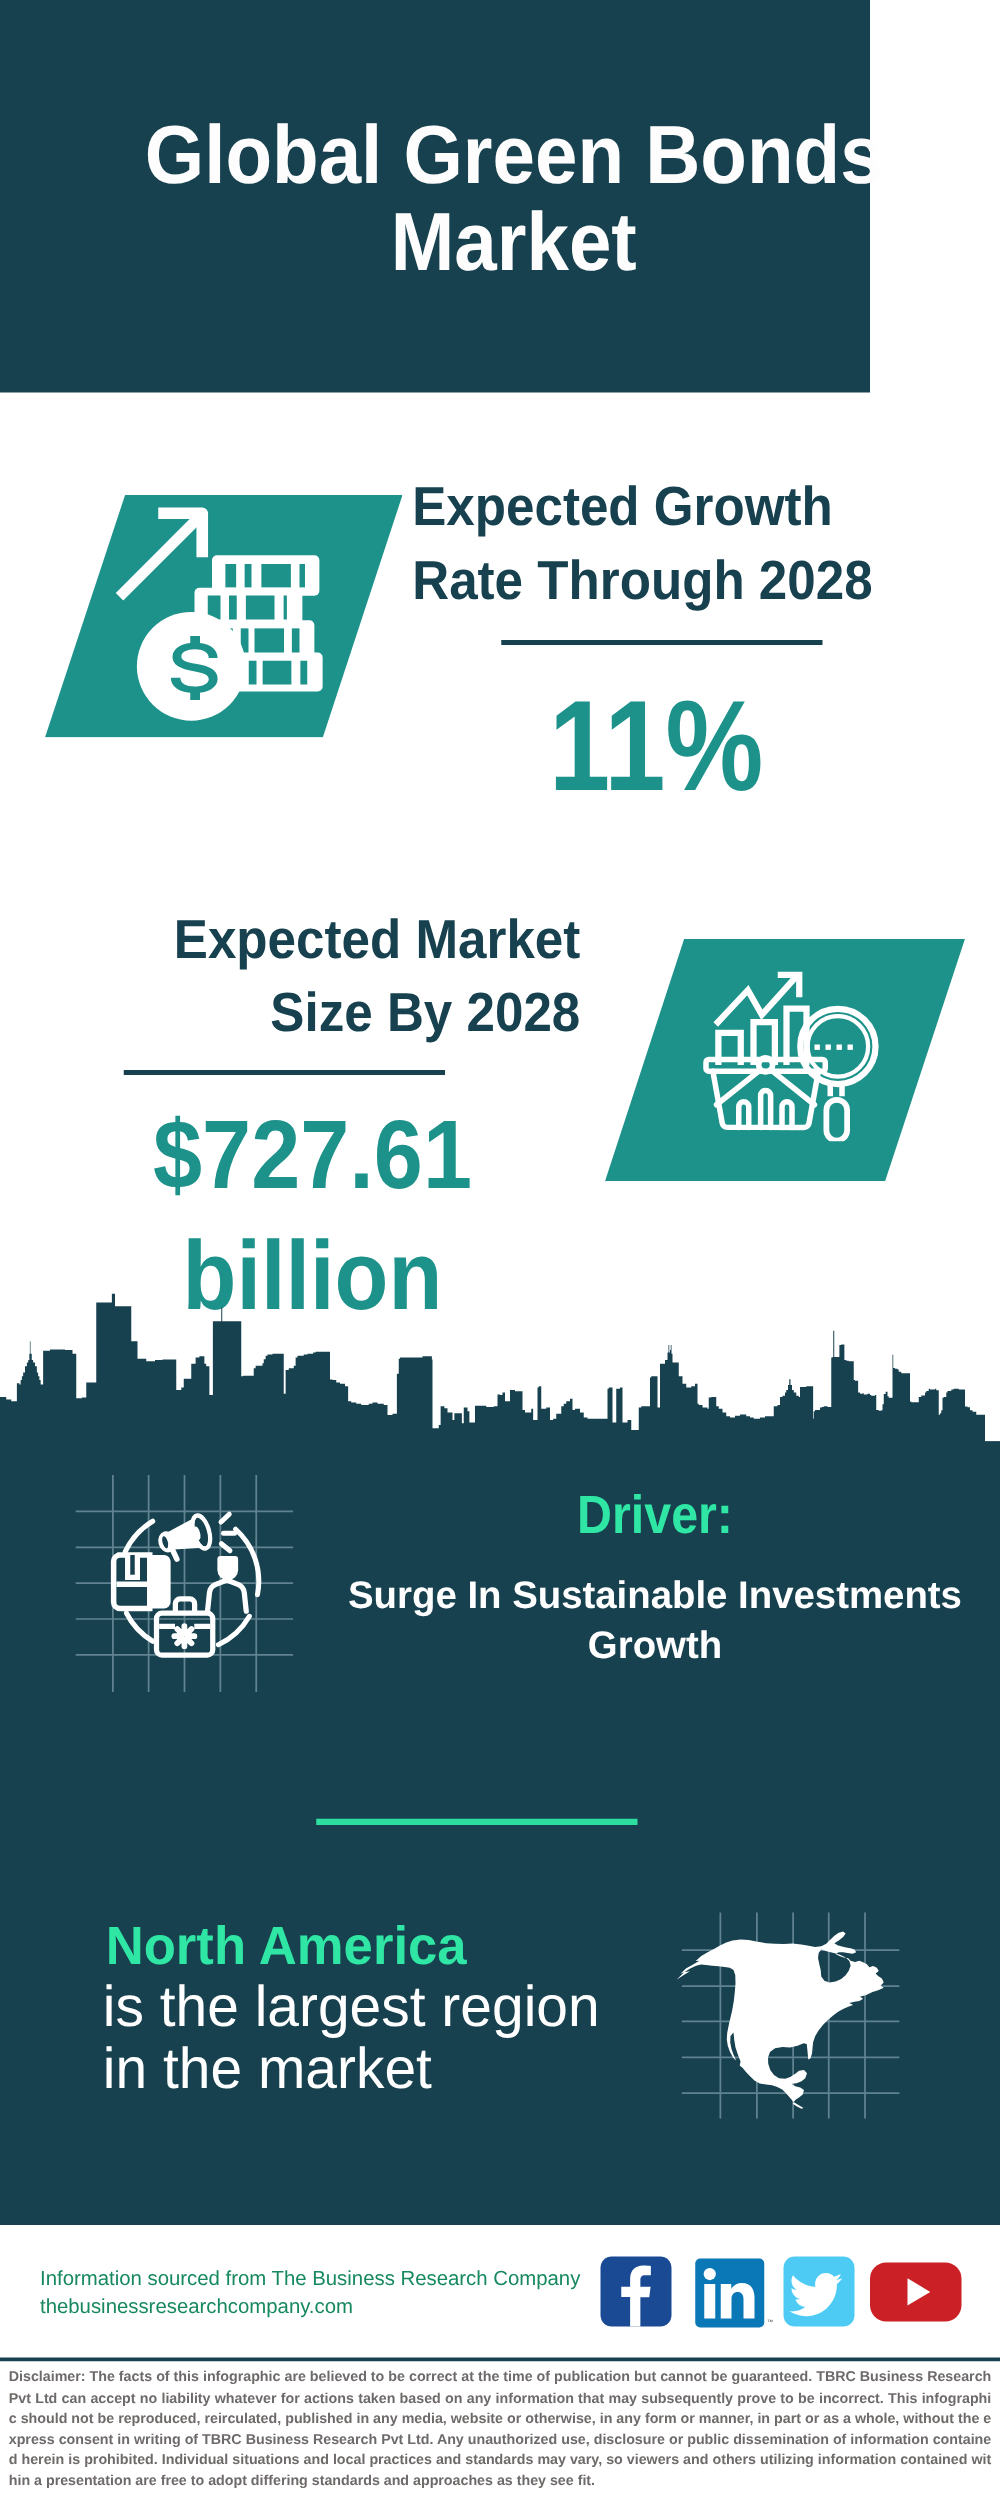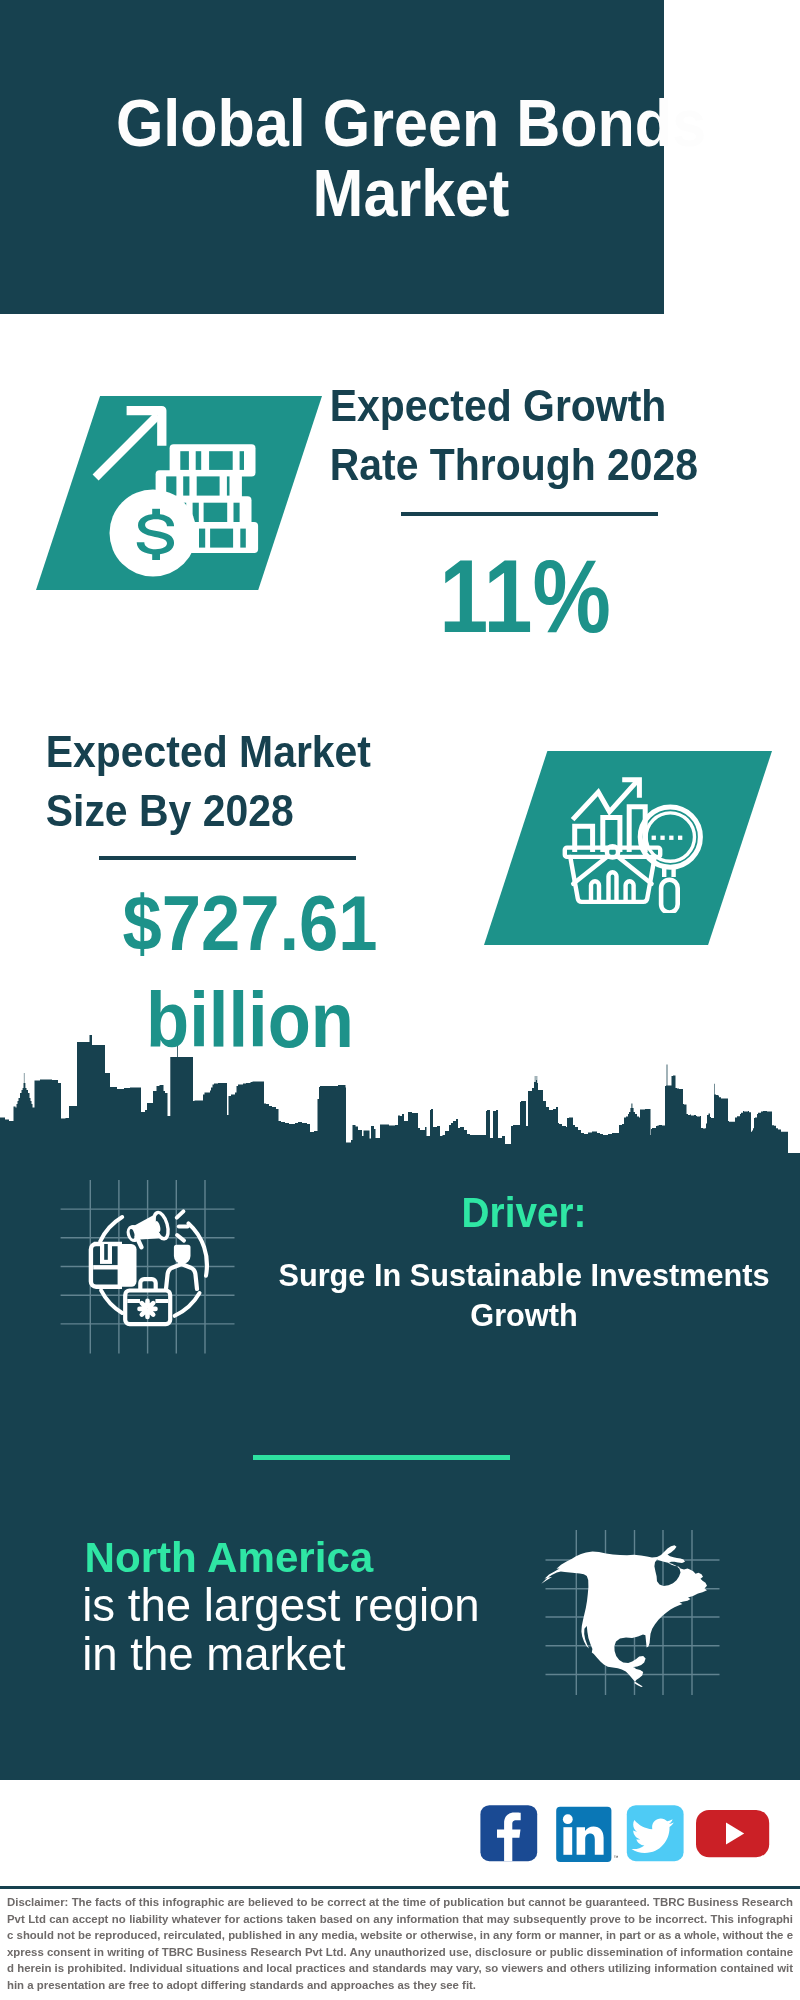--- a/index.html
+++ b/index.html
@@ -3,21 +3,21 @@
 <meta charset="utf-8">
 <title>Global Green Bonds Market</title>
 <style>
   html,body{margin:0;padding:0;}
   body{width:800px;height:2000px;background:#ffffff;overflow:hidden;
        font-family:"Liberation Sans",sans-serif;}
   .page{position:relative;width:800px;height:2000px;background:#fff;}
   .abs{position:absolute;}
 
   
-  .header{position:absolute;left:0;top:0;width:664px;height:314px;background:#17414f;}
+  .header{position:absolute;left:0;top:0;width:664px;height:314px;background:#17414f;padding-left:32px;}
   .header .title{position:absolute;left:11px;top:88px;width:800px;text-align:center;color:#fdfdfd;
     font-size:66px;font-weight:bold;line-height:70px;transform:scaleX(.925);transform-origin:50% 50%;}
 
   
   .head2{color:#17414f;font-size:44px;font-weight:bold;line-height:59px;
          transform:scaleX(.93);transform-origin:50% 50%;}
   .rule{height:4px;background:#17414f;}
   .bignum{color:#1d928a;font-weight:bold;}
 
   
@@ -100,21 +100,21 @@
     </svg>
     <div class="abs" style="left:314px;top:62px;width:450px;">
       <div class="head2">Expected Growth</div>
       <div class="head2">Rate Through 2028</div>
     </div>
     <div class="rule" style="position:absolute;left:401px;top:198px;width:257px"></div>
     <div class="abs bignum" style="left:300px;top:231px;width:450px;text-align:center;font-size:103px;line-height:103px;transform:scaleX(.855);transform-origin:50% 50%">11%</div>
   </div>
 
   <div class="abs" style="left:0;top:700px;width:800px;height:404px">
-    <div class="abs" style="left:30px;top:22px;width:450px;text-align:left">
+    <div class="abs" style="left:30px;top:22px;width:450px;text-align:right">
       <div class="head2">Expected Market</div>
       <div class="head2">Size By 2028</div>
     </div>
     <div class="rule" style="position:absolute;left:99px;top:156px;width:257px"></div>
     <div class="abs bignum" style="left:25px;top:175px;width:450px;text-align:center;font-size:78px;line-height:97px;transform:scaleX(.905);transform-origin:50% 50%">
       <div>$727.61</div>
       <div>billion</div>
     </div>
     <div class="para" style="left:484px;top:51px;width:288px;height:194px;clip-path:polygon(22%  0,100% 0,77.8% 100%,0 100%)"></div>
     <svg class="abs" style="left:556px;top:68px;width:150px;height:145px" viewBox="556 768 150 145" fill="none">
@@ -230,20 +230,24 @@
   </svg>
   <div class="abs" style="left:80px;top:1533px;width:450px;">
     <div style="color:#2fe6a4;font-size:43px;font-weight:bold;line-height:48px;transform:scaleX(.98)">North America</div>
     <div style="color:#fff;font-size:46px;line-height:49.3px;transform:scaleX(.99)">
       <div>is the largest region</div>
       <div>in the market</div>
     </div>
   </div>
 
   <div style="position:absolute;left:0;top:0;width:800px;height:2000px;background:transparent">
+    <div class="src" style="left:32px;top:1812px">
+      <div>Information sourced from The Business Research Company</div>
+      <div>thebusinessresearchcompany.com</div>
+    </div>
     <svg class="abs" style="left:476px;top:1800px;width:300px;height:68px" viewBox="476 1800 300 68">
       <g>
         <rect x="480.4" y="1805.2" width="56.8" height="56.0" rx="9" fill="#1a4a93"></rect>
         <path d="M512.3 1861.2 v-23.5 h7.1 l1.1 -8.3 h-8.2 v-5.2 c0 -2.4 0.7 -4.0 4.1 -4.0 h4.3 v-7.4
                  c-0.8 -0.1 -3.3 -0.3 -6.2 -0.3 c-6.2 0 -10.4 3.8 -10.4 10.7 v6.2 h-7.1 v8.3 h7.1 v23.5 z" fill="#ffffff"></path>
       </g>
       <g>
         <rect x="556.2" y="1806.8" width="55.2" height="55.2" rx="4" fill="#0a77b6"></rect>
         <circle cx="567.8" cy="1819.2" r="4.9" fill="#ffffff"></circle>
         <rect x="563.4" y="1827.2" width="8.8" height="27.6" fill="#ffffff"></rect>

